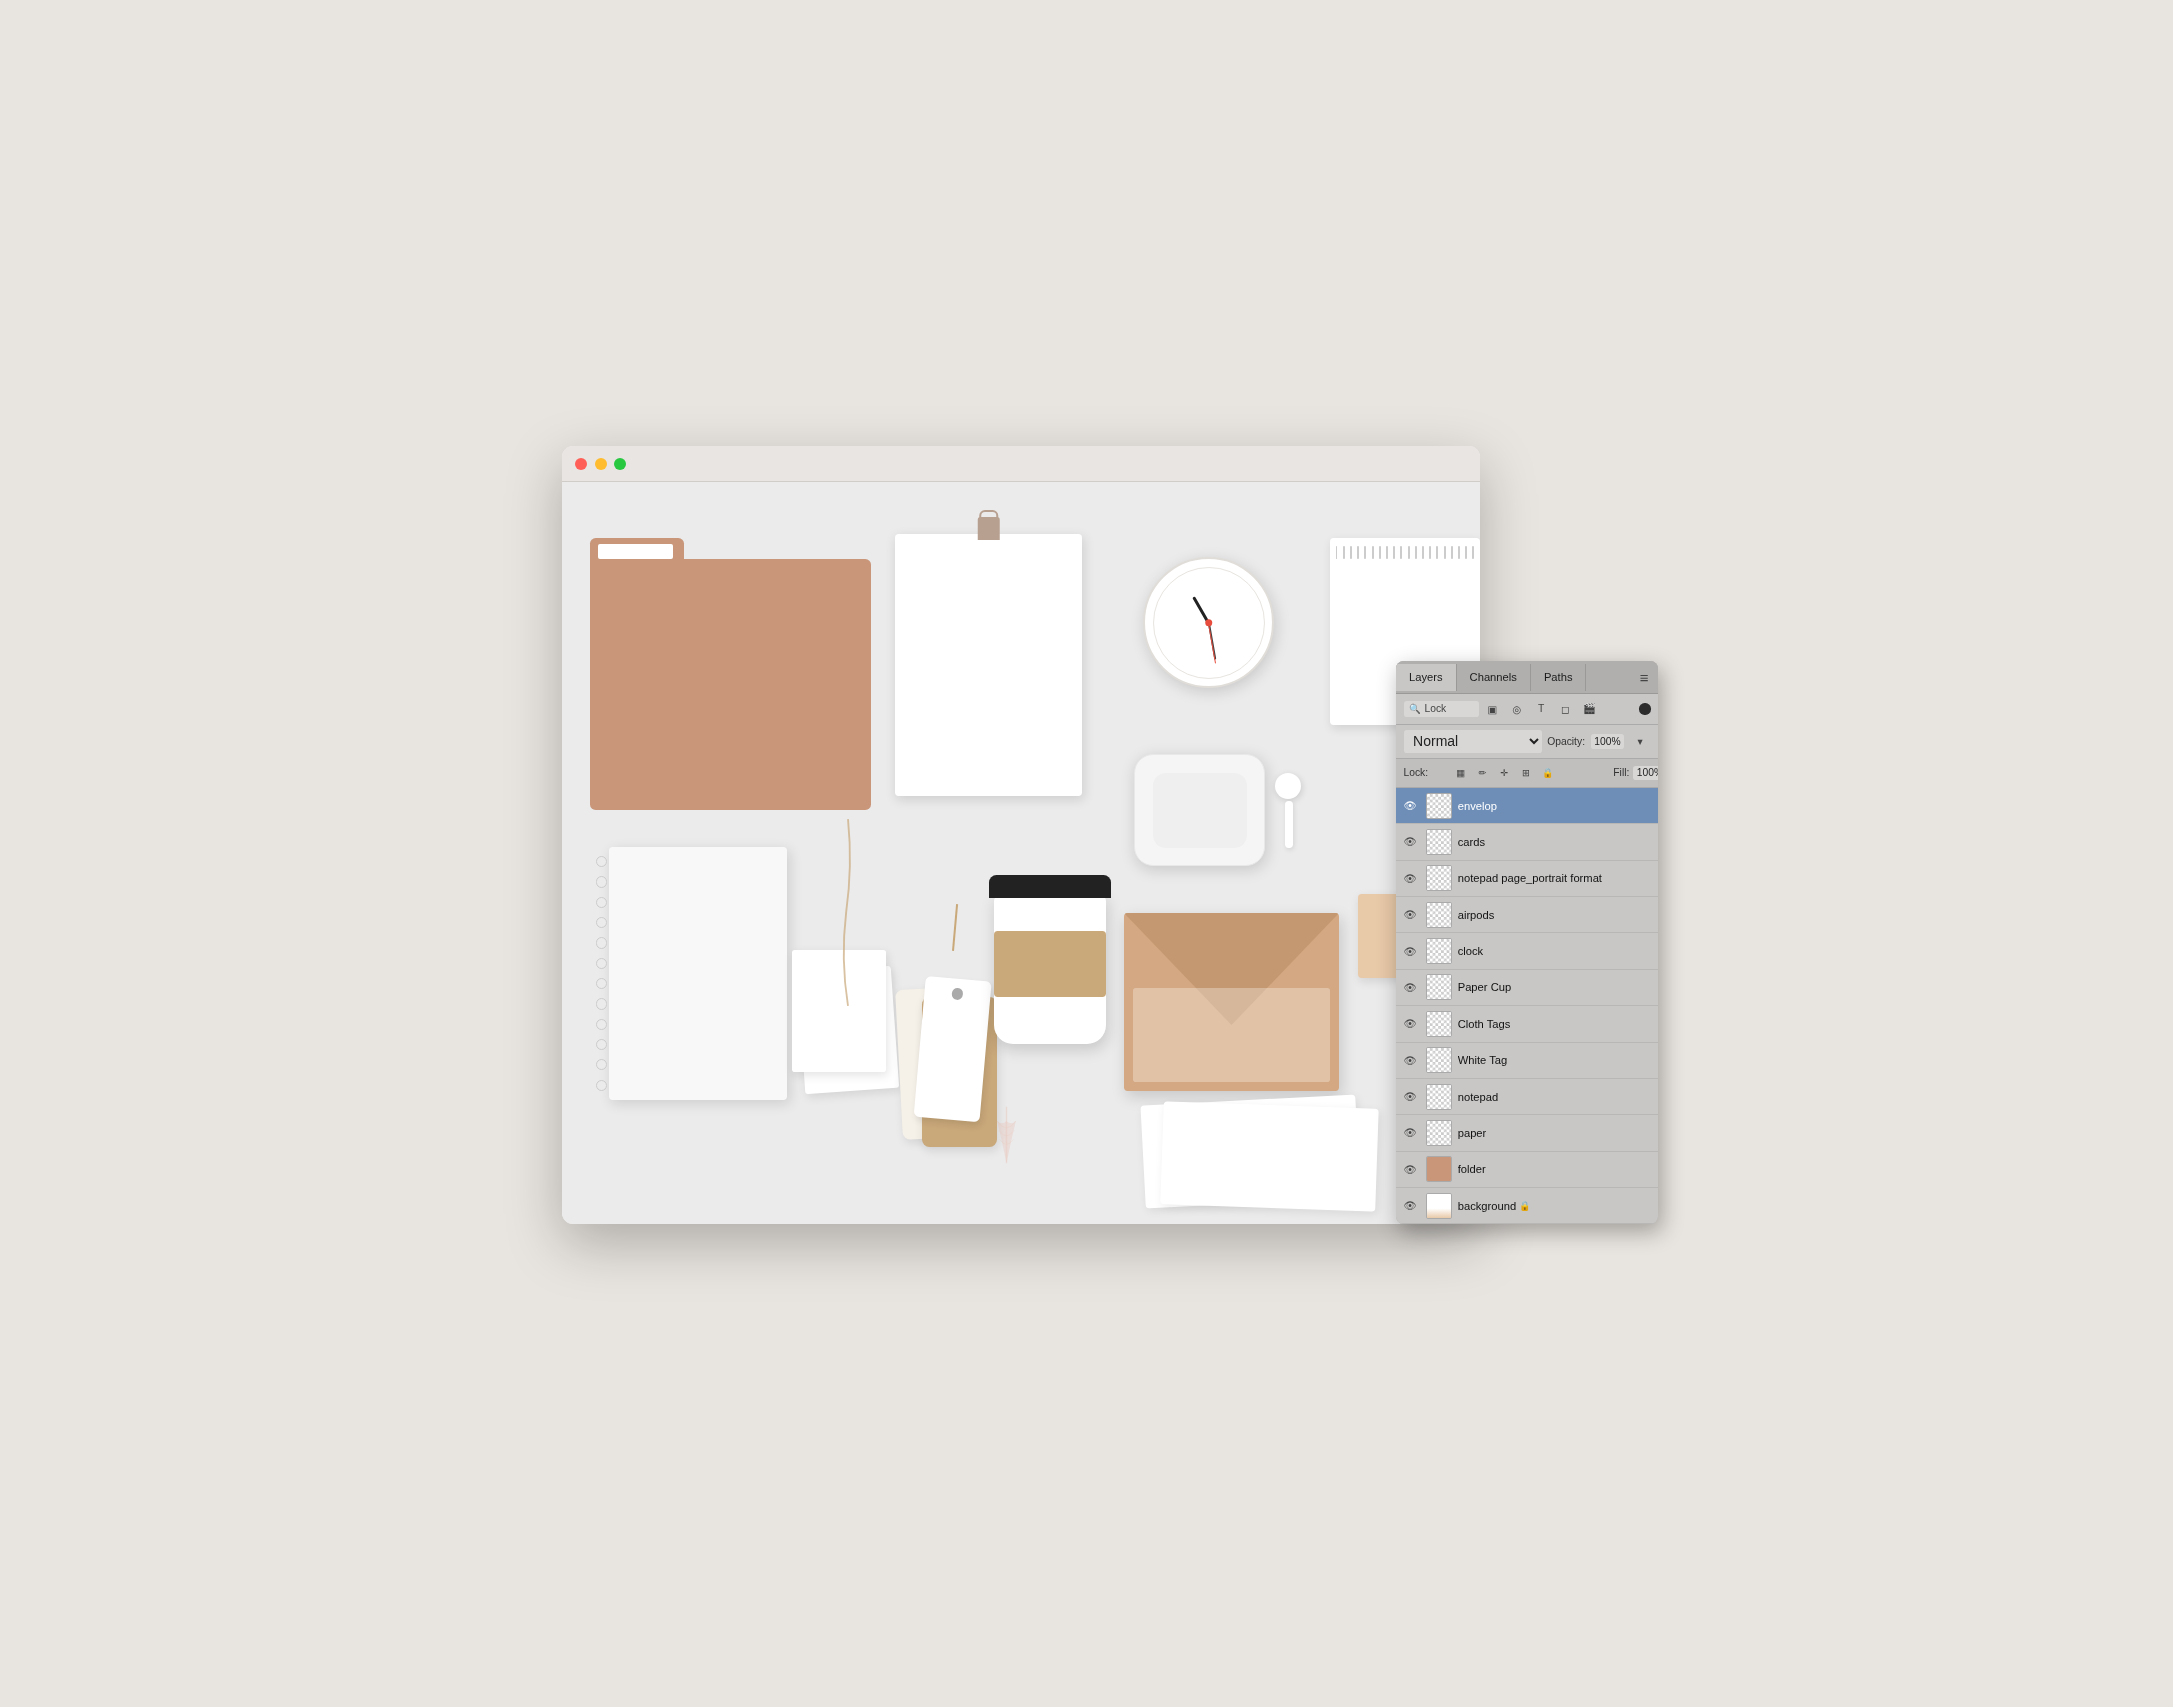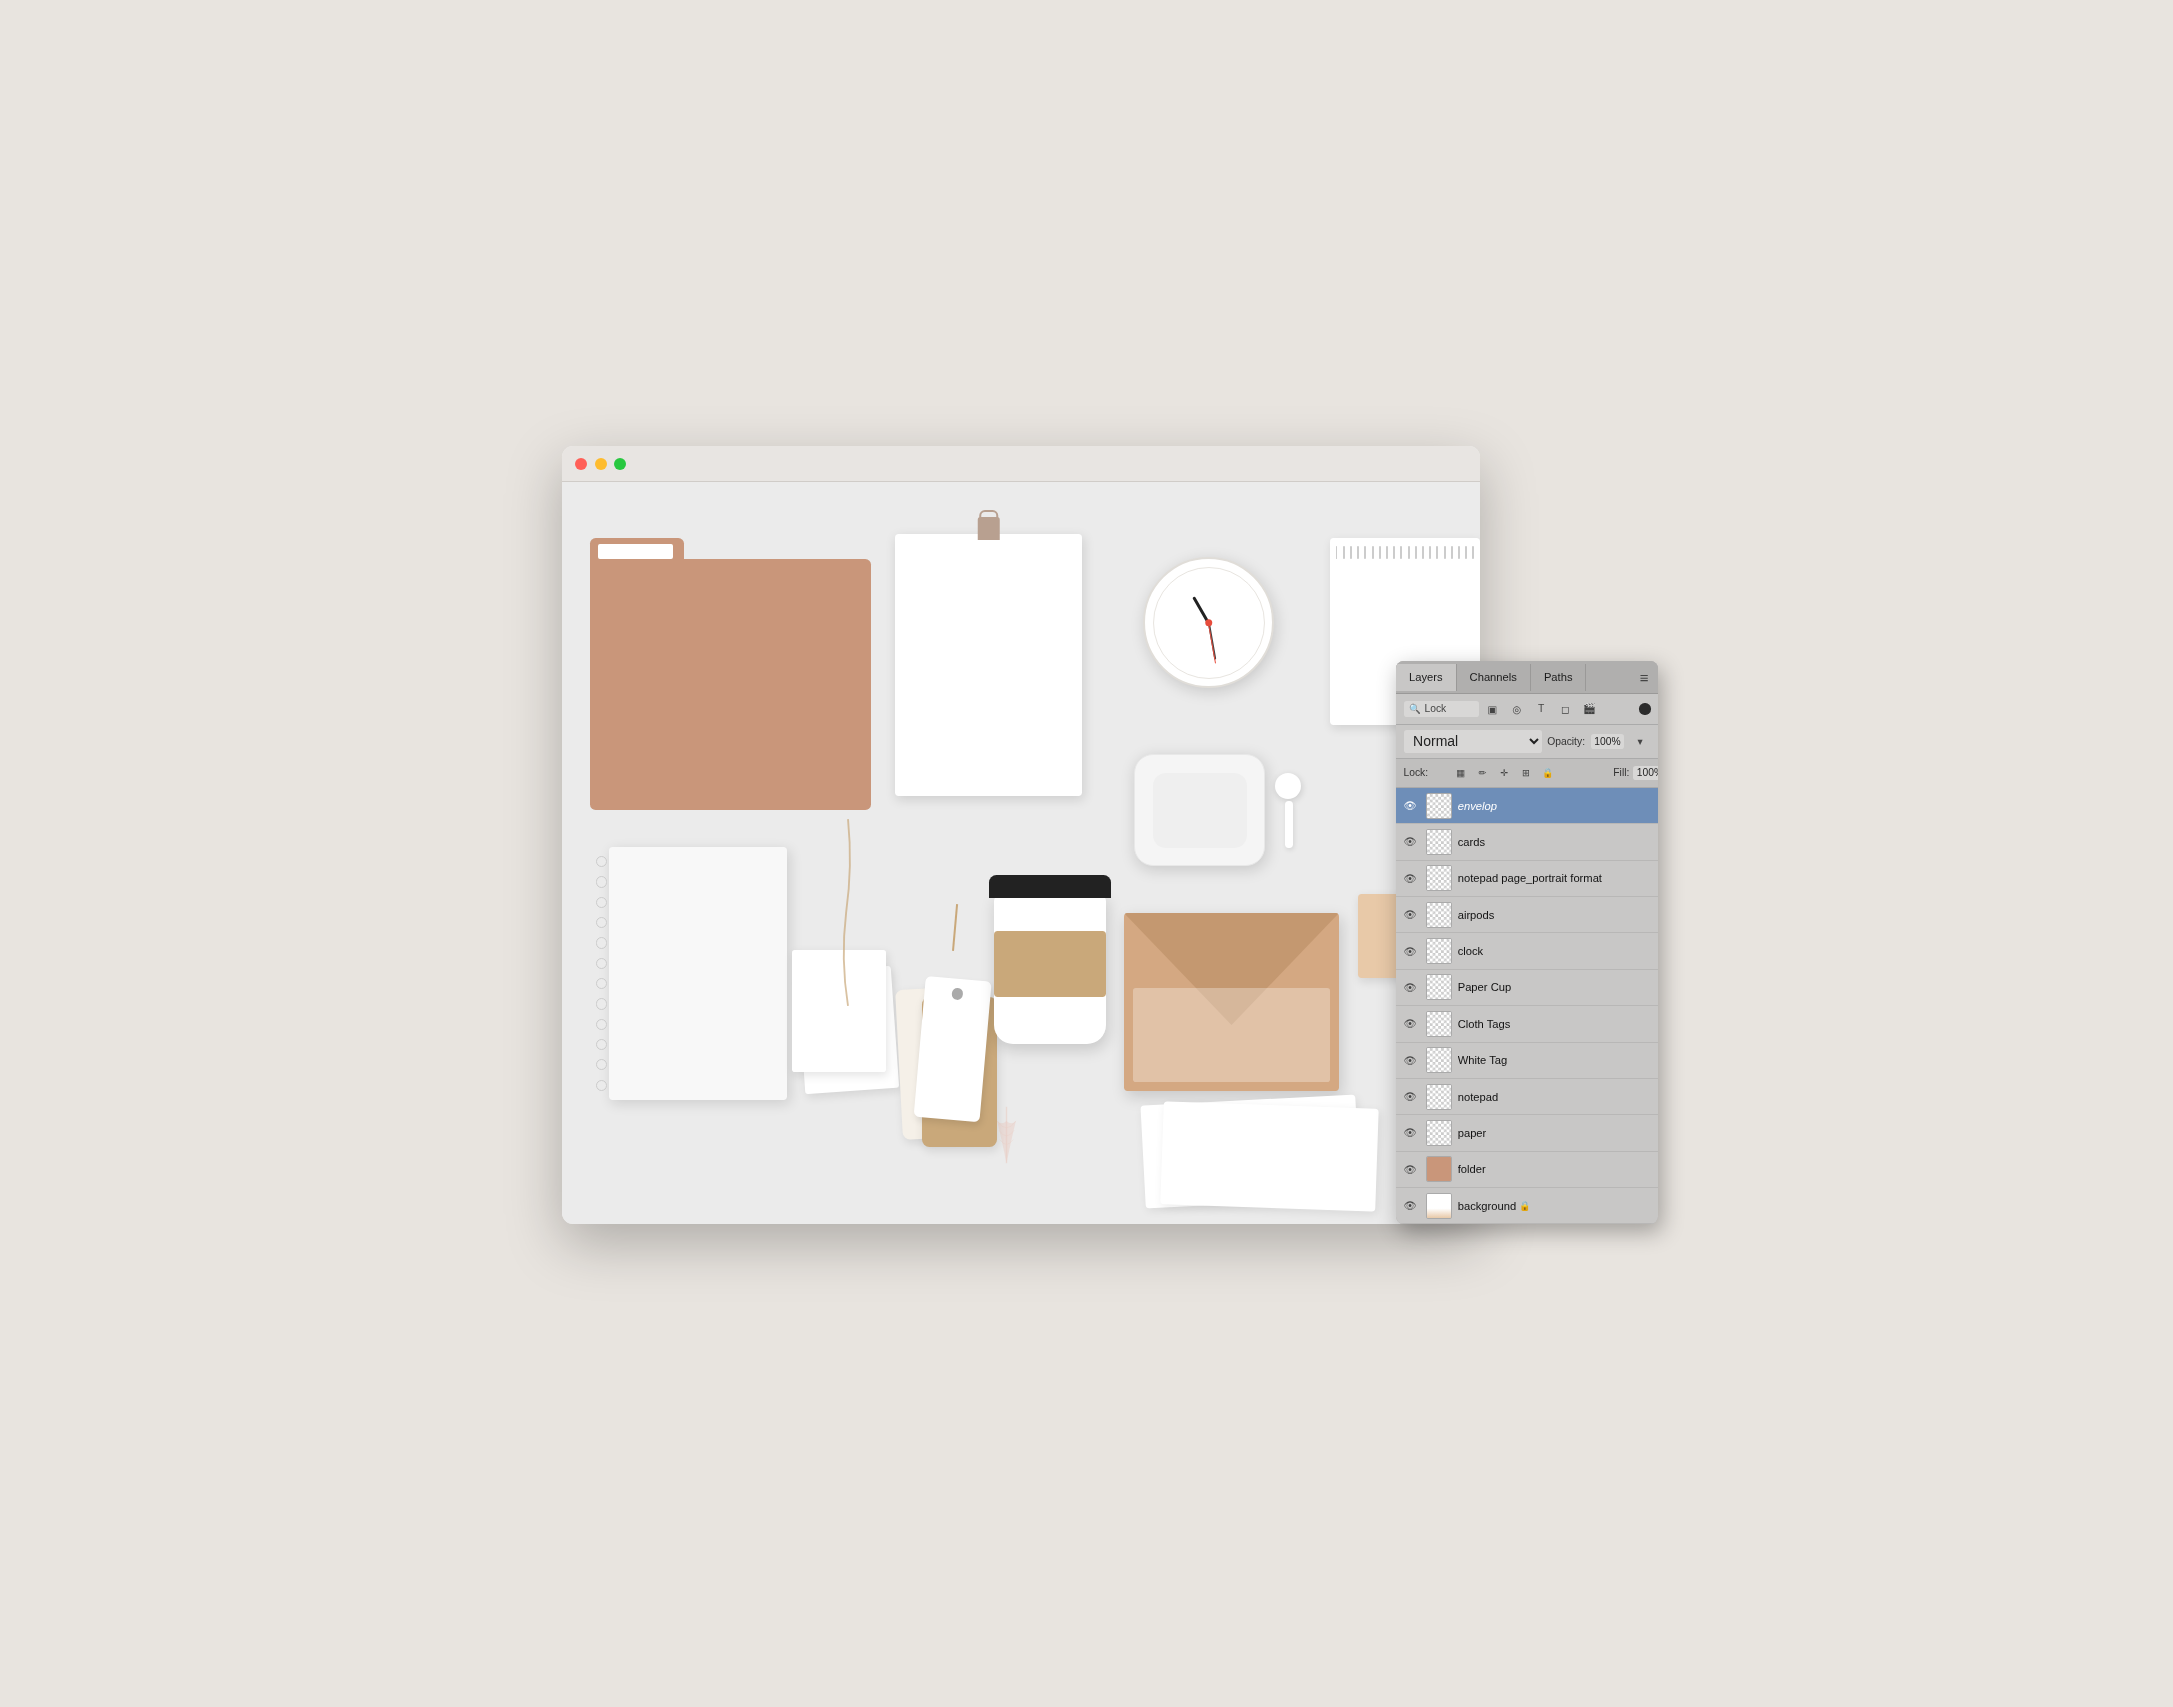--- a/index.html
+++ b/index.html
@@ -745,21 +745,21 @@
     .layer-row {
       display: flex;
       align-items: center;
       padding: 4.7px 7.5px;
       gap: 5.6px;
       border-bottom: 0.9px solid #b8b7b6;
       cursor: pointer;
       min-height: 34px;
     }
     .layer-row.selected { background: #6e8eb8; }
-    .layer-row.selected .layer-name { color: white; font-style: italic; }
+    .layer-row.selected .layer-name { color: white; }
     .layer-row.selected .eye-icon { color: white; }
 
     .eye-icon {
       width: 17px;
       color: #444;
       font-size: 10.3px;
       cursor: pointer;
       flex-shrink: 0;
     }
 

